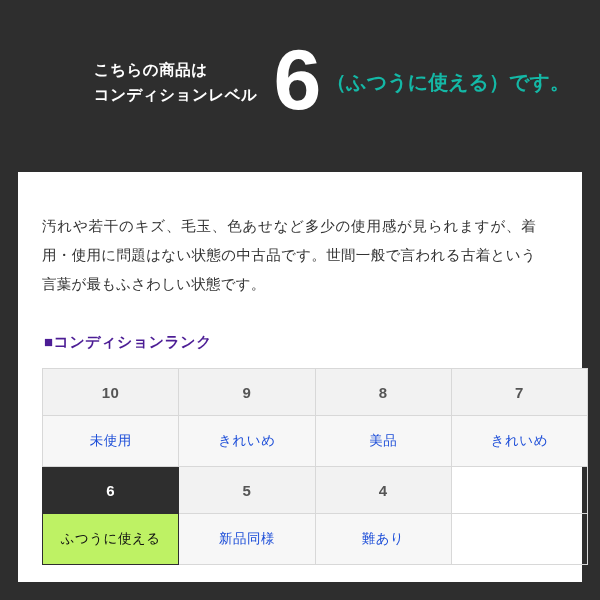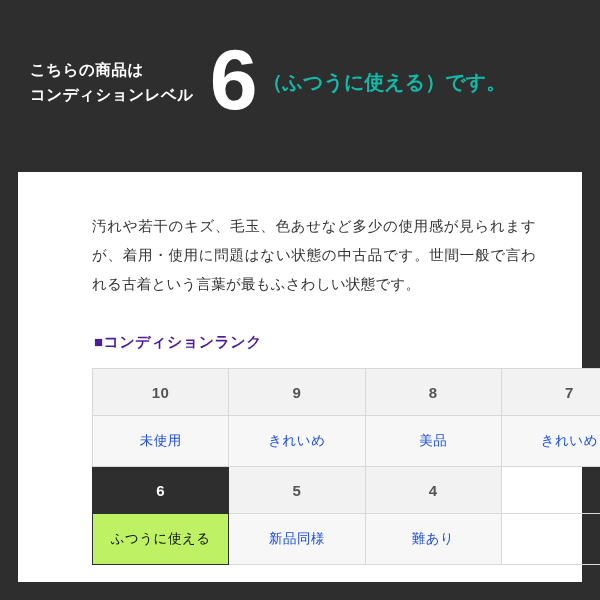--- a/index.html
+++ b/index.html
@@ -31,21 +31,21 @@
     background: #2e2e2e;
     display: flex;
     align-items: center;
     justify-content: center;
     box-sizing: border-box;
     padding: 0 30px;
   }
   .header-inner {
     display: flex;
     align-items: center;
-    justify-content: flex-start;
+    justify-content: flex-end;
     width: 100%;
   }
   .header-lead {
     color: #ffffff;
     font-size: 15.5px;
     font-weight: bold;
     line-height: 1.55;
     letter-spacing: 0.5px;
     white-space: pre-line;
     text-align: left;
@@ -72,21 +72,21 @@
 
   
   .card {
     position: absolute;
     left: 18px;
     top: 172px;
     width: 564px;
     height: 410px;
     background: #ffffff;
     box-sizing: border-box;
-    padding: 40px 46px 0 74px;
+    padding: 40px 46px 0 24px;
   }
 
   .desc {
     color: #333333;
     font-size: 14.5px;
     line-height: 2.0;
     letter-spacing: 0.2px;
     text-align: justify;
     margin: 0 0 34px 0;
   }

